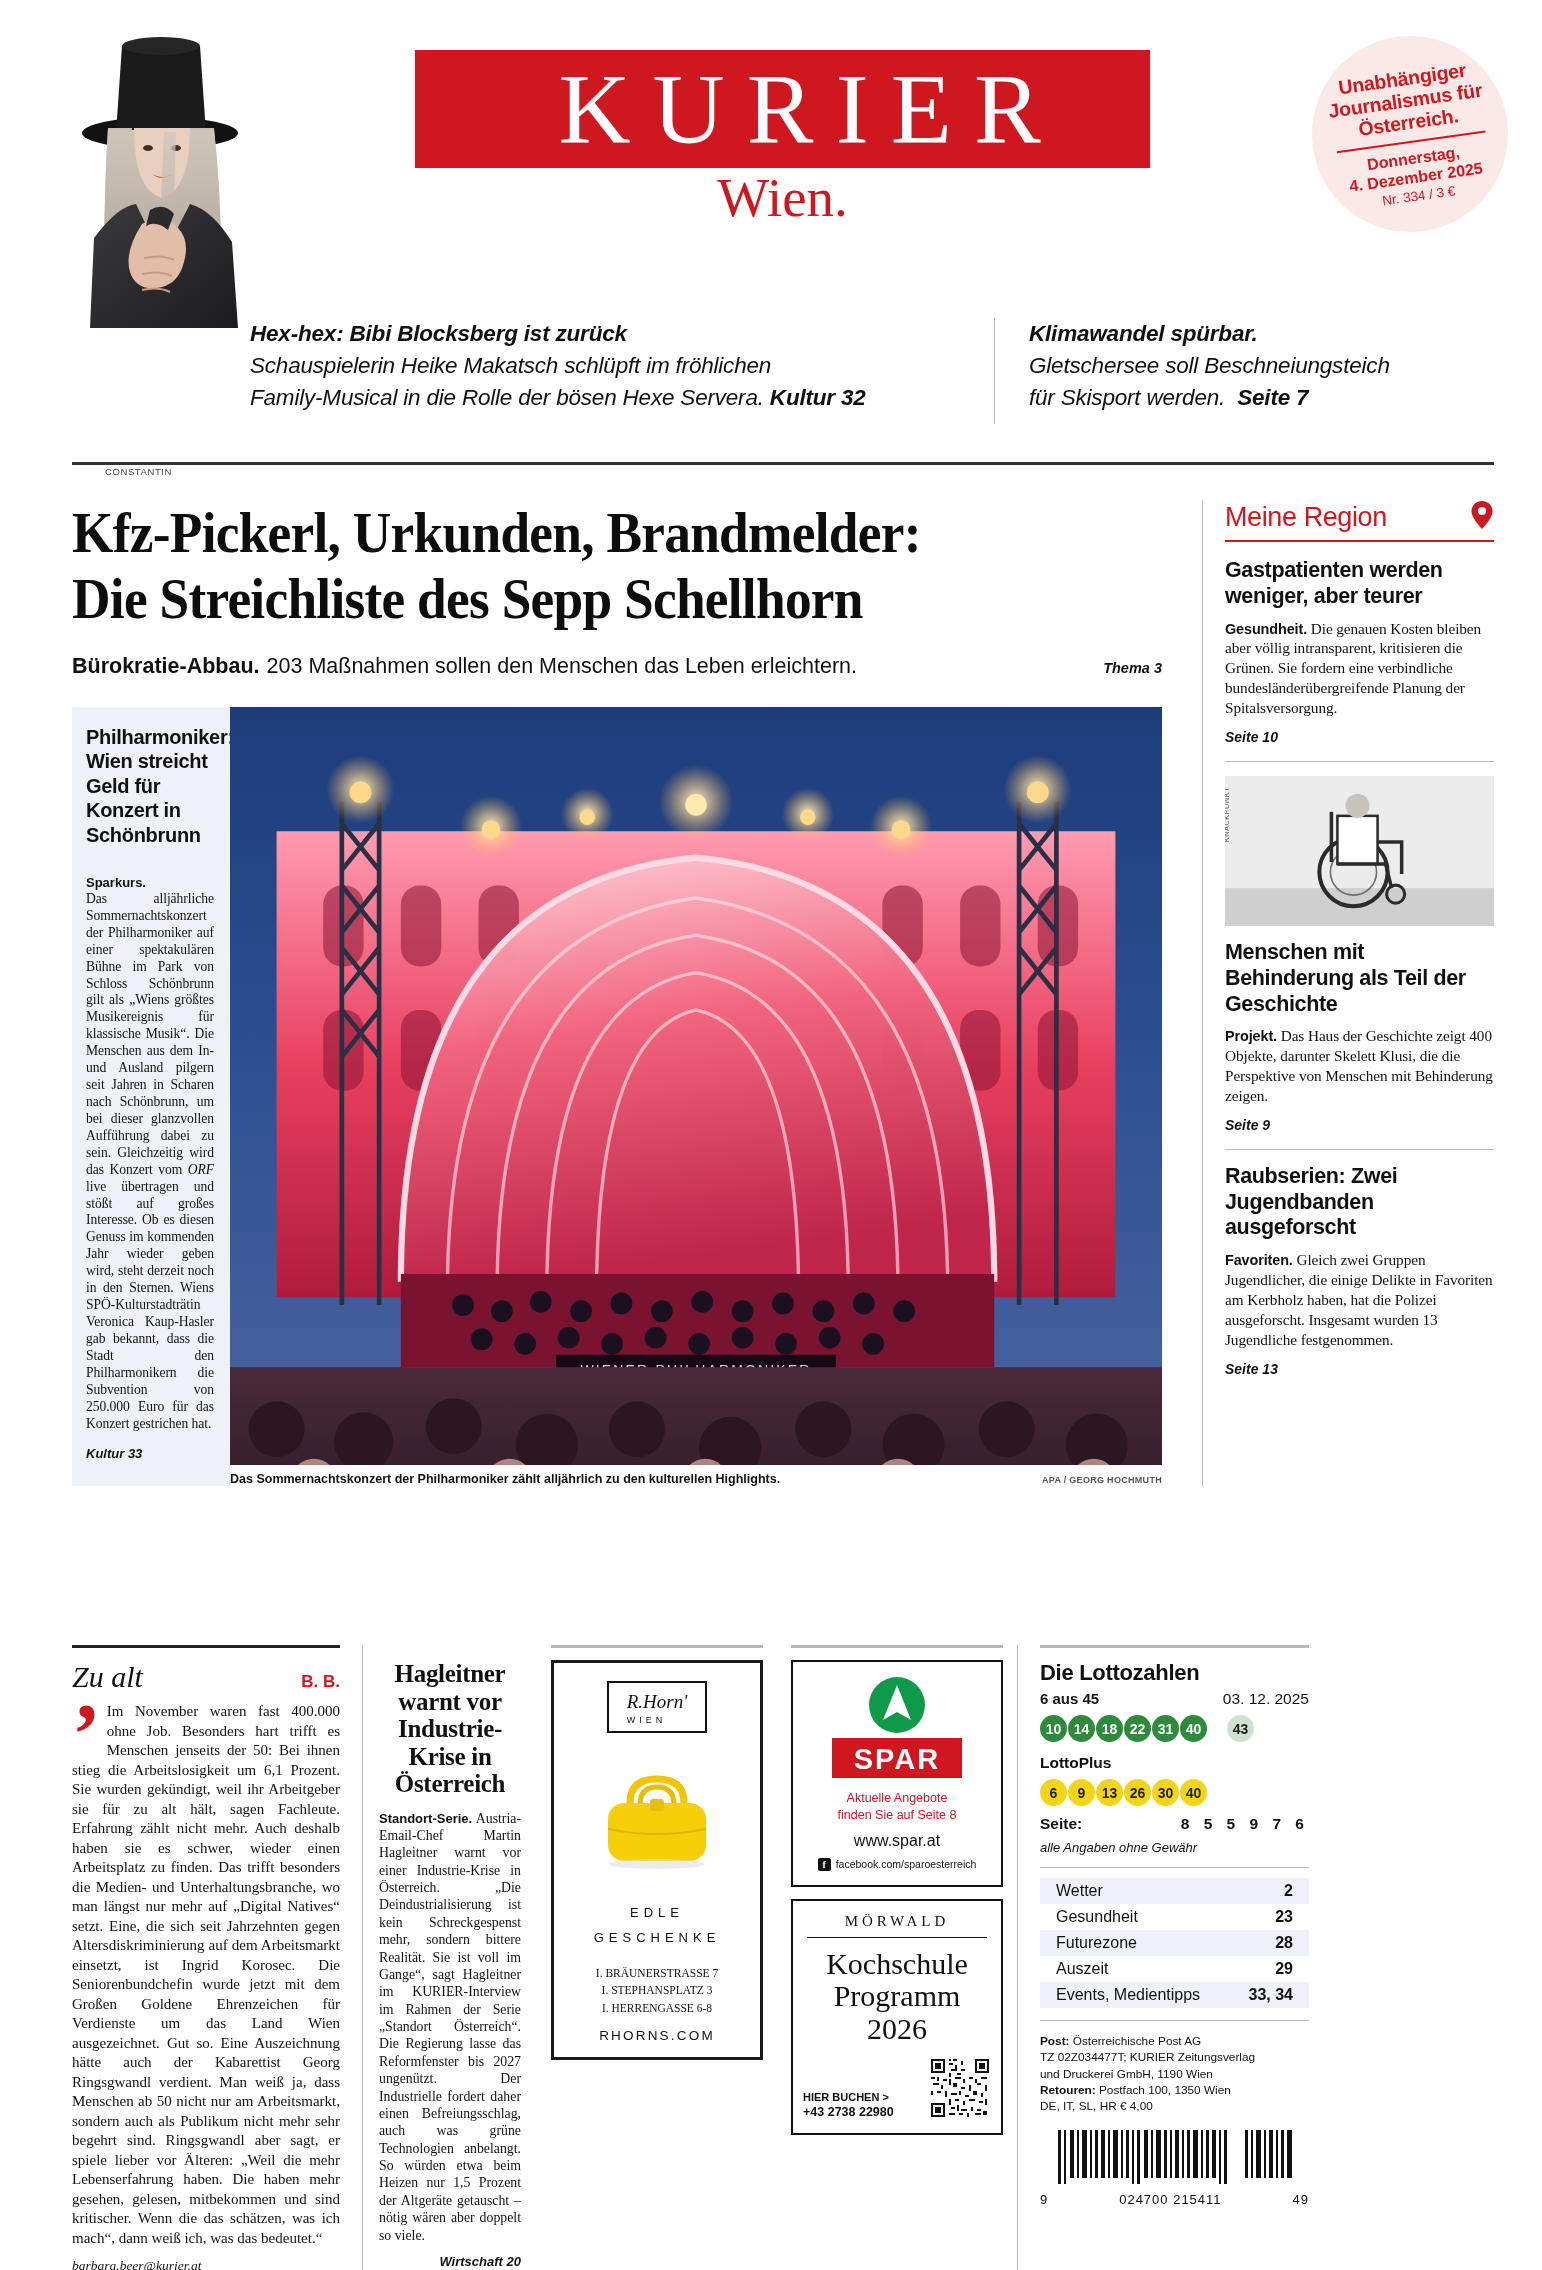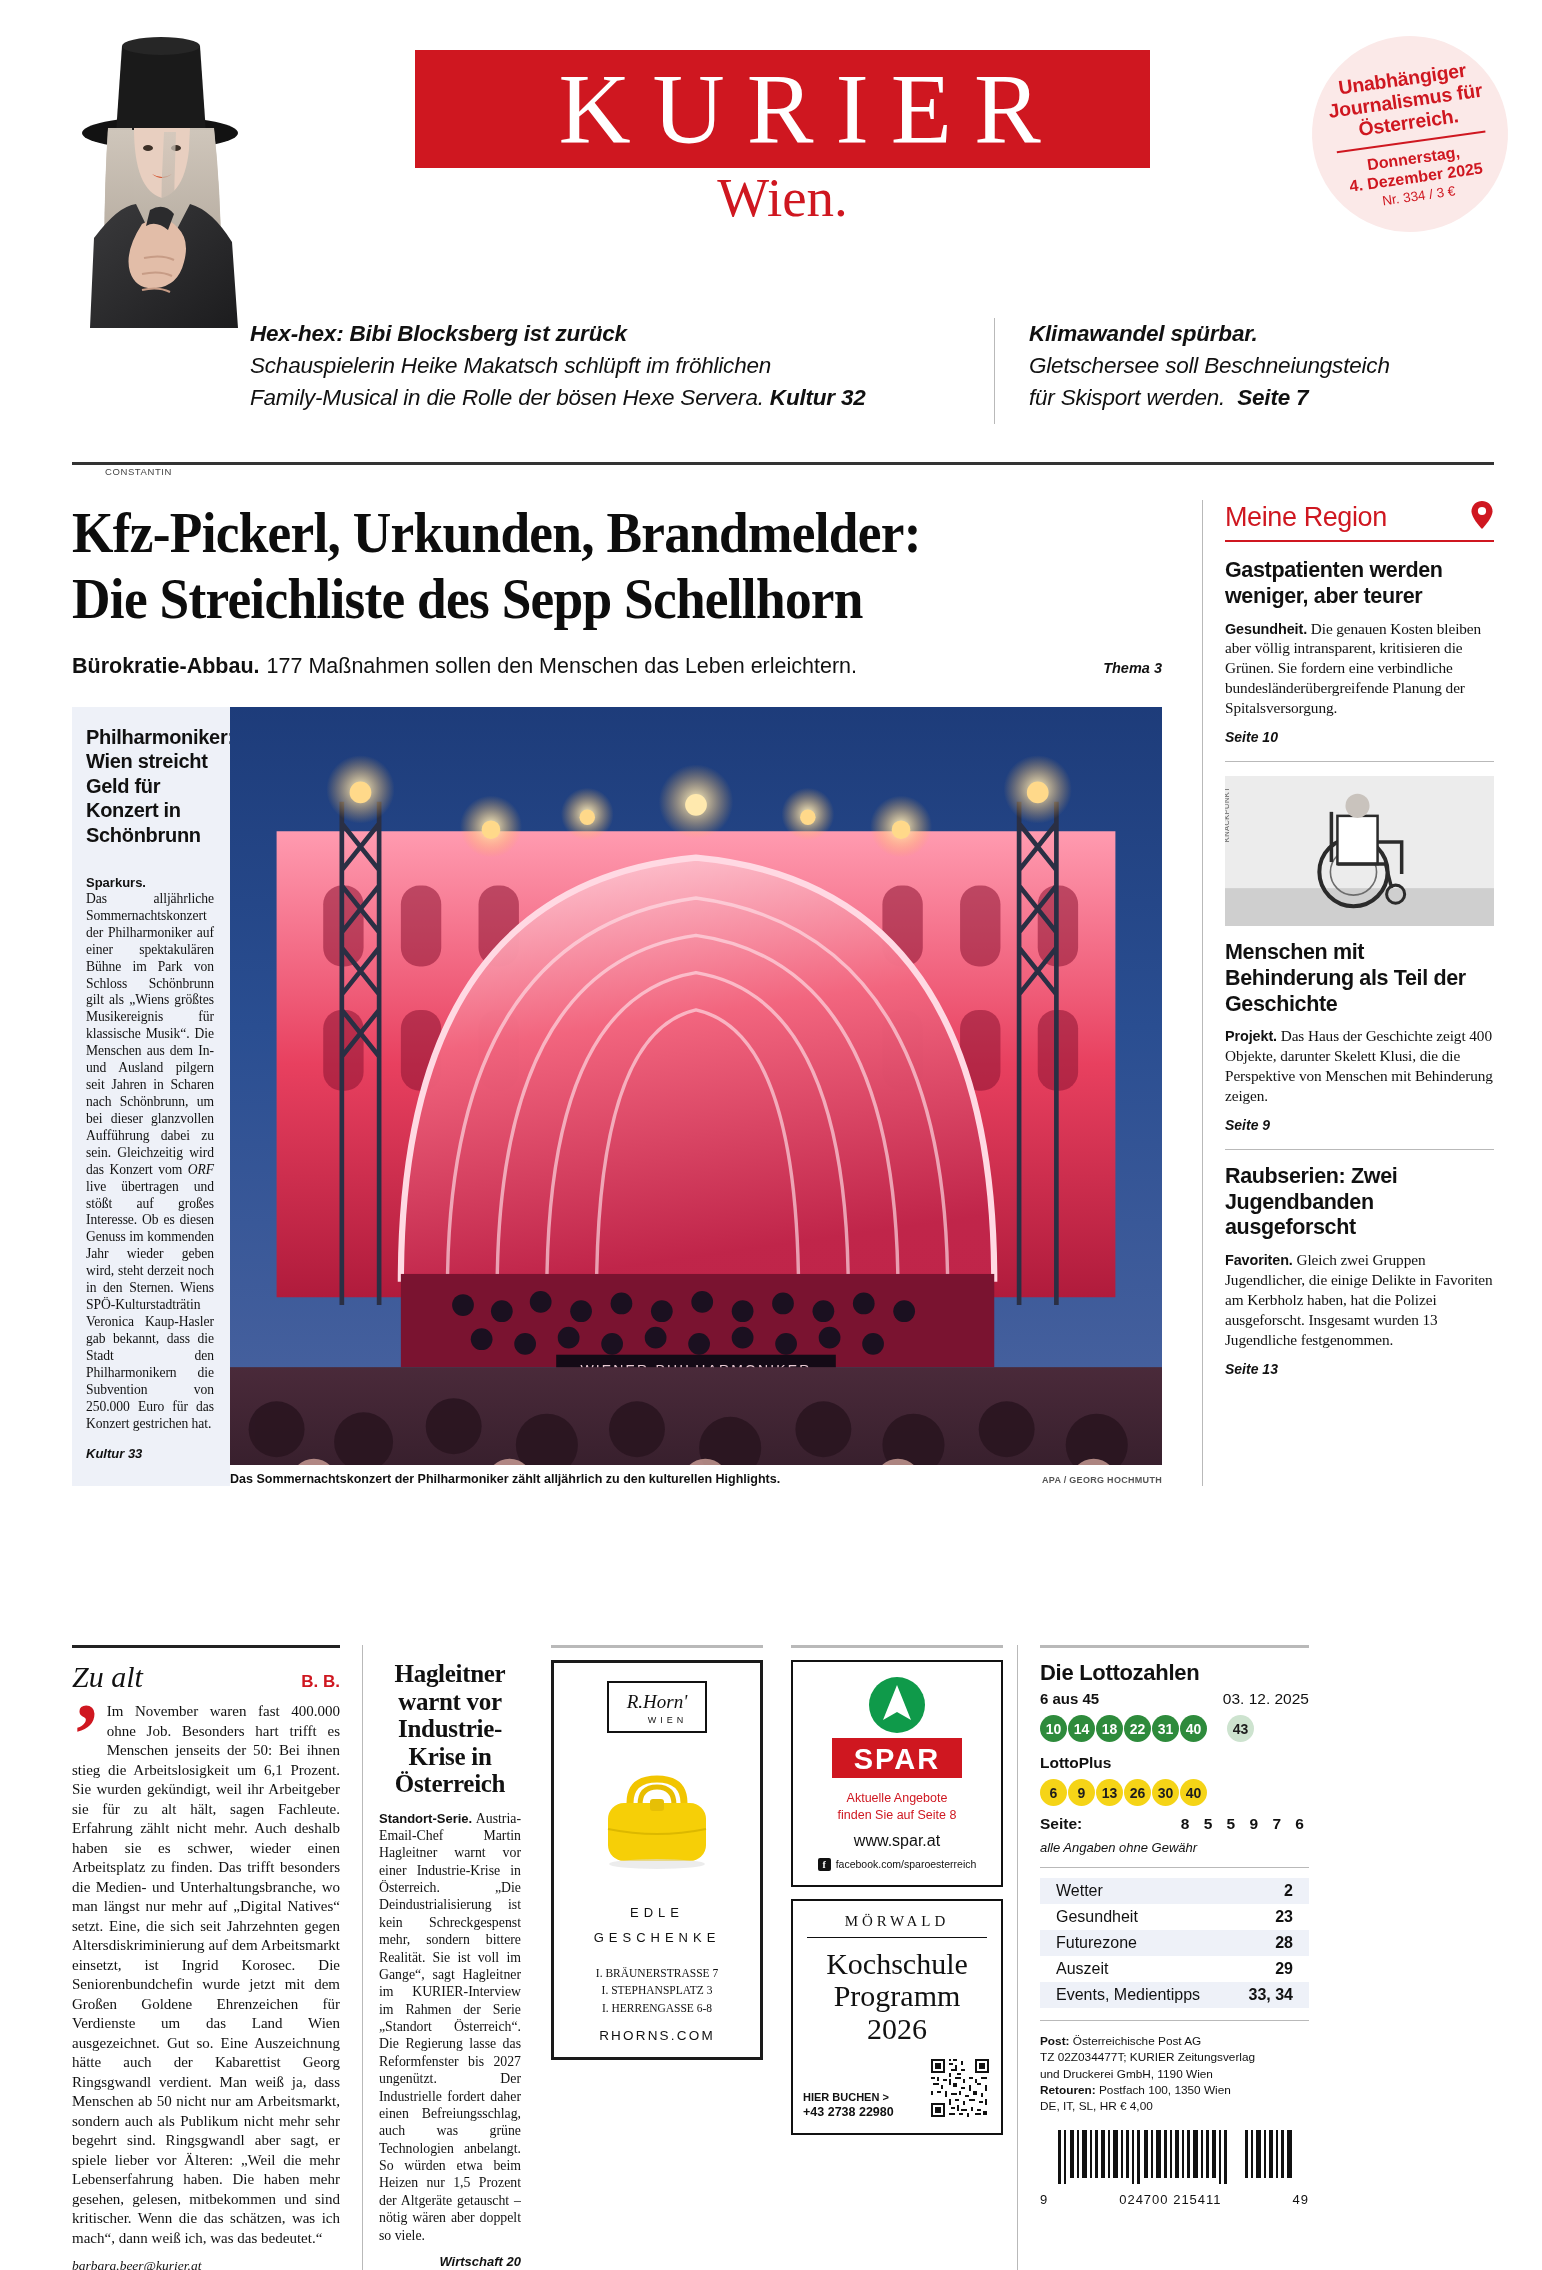--- a/index.html
+++ b/index.html
@@ -171,21 +171,21 @@
           line-height: 1.1; text-align: center; letter-spacing:-0.3px; }
   .b2-t { font-family:"Liberation Serif", serif; font-size: 13.8px; line-height: 1.26;
           text-align: justify; margin-top: 12px; hyphens:auto; }
   .b2-t b { font-family: "Liberation Sans", sans-serif; font-size:13px; }
   .b2-ref { font-style: italic; font-weight: bold; font-size: 13px; text-align: right; margin-top: 10px; }
 
   
   .ad-horn { border: 3px solid #1a1a1a; height: 400px; position: relative; background:#fff;
              padding: 14px; }
   .ad-horn-inner { border: 0; height: 100%; display:flex; flex-direction: column; align-items:center; }
-  .horn-logo { border: 2px solid #111; padding: 8px 18px 6px; text-align:right; margin-top: 4px; }
+  .horn-logo { border: 2px solid #111; padding: 8px 18px 6px; text-align:left; margin-top: 4px; }
   .horn-logo .n { font-family:"Liberation Serif", serif; font-style: italic; font-size: 19px; }
   .horn-logo .w { font-size: 9px; letter-spacing: 4px; margin-top: 2px; }
   .bag { margin: 26px 0 18px; }
   .horn-edle { font-size: 13px; letter-spacing: 5px; text-align:center; line-height:1.9; }
   .horn-addr { font-family:"Liberation Serif", serif; font-size: 11.5px; text-align:center;
                line-height: 1.55; margin-top: auto; }
   .horn-dom { font-size: 13.5px; letter-spacing: 2.2px; text-align:right; margin-top: 10px; }
 
   .ad-spar { border: 2px solid #111; padding: 14px 10px; text-align:center; background: #fff; }
   .spar-sub { color: #cf1720; font-size: 12.5px; line-height: 1.35; margin-top: 8px; }
@@ -322,21 +322,21 @@
 
       <div class="left-col">
 
         <div class="lead-h1">
           <div>Kfz-Pickerl, Urkunden, Brandmelder:</div>
           <div>Die Streichliste des Sepp Schellhorn</div>
         </div>
 
         <div class="lead-sub">
           <span class="strong">Bürokratie-Abbau.</span>
-          <span>177 Maßnahmen sollen den Menschen das Leben erleichtern.</span>
+          <span>203 Maßnahmen sollen den Menschen das Leben erleichtern.</span>
           <span class="ref">Thema 3</span>
         </div>
 
         <div class="phil-block">
 
           <div class="phil-side">
             <div class="phil-title">Philharmoniker: Wien streicht Geld für Konzert in Schönbrunn</div>
             <div class="phil-kicker">Sparkurs.</div>
             <div class="phil-text">
               <span>Das alljährliche Sommernachtskonzert der Philharmoniker auf einer spektakulären Bühne im Park von Schloss Schönbrunn gilt als „Wiens größtes Musikereignis für klassische Musik“. Die Menschen aus dem In- und Ausland pilgern seit Jahren in Scharen nach Schönbrunn, um bei dieser glanzvollen Aufführung dabei zu sein. Gleichzeitig wird das Konzert vom </span><i>ORF</i><span> live übertragen und stößt auf großes Interesse. Ob es diesen Genuss im kommenden Jahr wieder geben wird, steht derzeit noch in den Sternen. Wiens SPÖ-Kulturstadträtin Veronica Kaup-Hasler gab bekannt, dass die Stadt den Philharmonikern die Subvention von 250.000 Euro für das Konzert gestrichen hat.</span>

